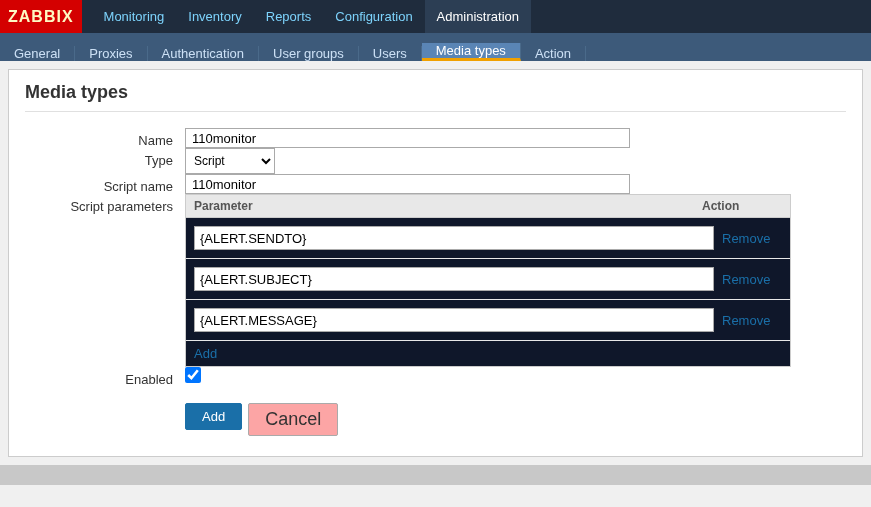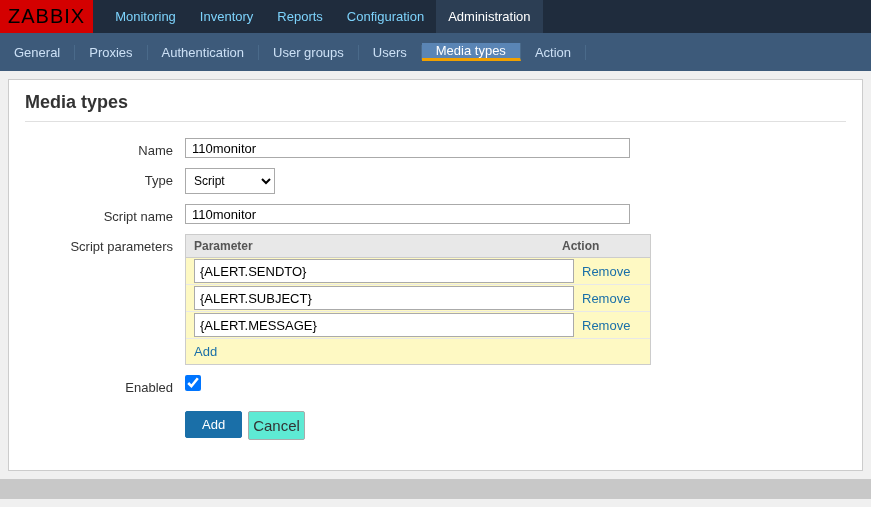--- a/index.html
+++ b/index.html
@@ -14,23 +14,23 @@
     }
     .logo {
       background: #d40000;
       padding: 4px 8px;
       margin-right: 10px;
       display: flex;
       align-items: center;
       height: 33px;
     }
     .logo-text {
-      color: #000000;
-      font-weight: normal;
-      font-size: 20px;
+      color: #fef9c3;
+      font-weight: bold;
+      font-size: 16px;
       letter-spacing: 1px;
     }
     .top-nav-item {
       color: #7dd3fc;
       padding: 0 12px;
       height: 33px;
       display: flex;
       align-items: center;
       cursor: pointer;
       font-size: 13px;
@@ -38,22 +38,22 @@
     }
     .top-nav-item.active {
       color: white;
       background: #2c3e54;
     }
 
     
     .sub-nav {
       background: #3d5a7a;
       display: flex;
-      align-items: center;
-      height: 38px;
+      align-items: flex-end;
+      height: 28px;
     }
     .sub-nav-item {
       color: #cce0f5;
       padding: 0 14px;
       display: flex;
       align-items: center;
       cursor: pointer;
       font-size: 13px;
       text-decoration: none;
       border-right: 1px solid #4a6a8a;
@@ -75,21 +75,20 @@
       font-size: 18px;
       font-weight: bold;
       color: #333;
       margin-bottom: 16px;
       padding-bottom: 8px;
       border-bottom: 1px solid #e0e0e0;
     }
     .form-row {
       display: flex;
       align-items: flex-start;
-      margin-bottom: 10px;
     }
     .form-label {
       width: 160px;
       text-align: right;
       padding-right: 12px;
       padding-top: 5px;
       color: #333;
       font-size: 13px;
       flex-shrink: 0;
     }
@@ -110,22 +109,22 @@
       border: 1px solid #aaa;
       font-size: 12px;
       padding: 2px 4px;
       background: white;
       cursor: pointer;
     }
 
     
     .params-container {
       border: 1px solid #ccc;
-      width: 466px;
-      background: #fef9c3;
+      width: 606px;
+      background: #0f172a;
     }
     .params-header {
       display: flex;
       background: #e8e8e8;
       border-bottom: 1px solid #ccc;
       padding: 4px 8px;
     }
     .params-header-param {
       flex: 1;
       font-weight: bold;
@@ -134,21 +133,21 @@
     }
     .params-header-action {
       width: 80px;
       font-weight: bold;
       color: #555;
       font-size: 12px;
     }
     .param-row {
       display: flex;
       align-items: center;
-      padding: 1px 8px;
+      padding: 8px 8px;
       border-bottom: 1px solid #e8e8e8;
     }
     .param-input {
       flex: 1;
       border: 1px solid #aaa;
       padding: 3px 5px;
       font-size: 13px;
       height: 24px;
       margin-right: 8px;
     }
@@ -181,25 +180,25 @@
       background: #1a6fa8;
       color: white;
       border: 1px solid #1a6fa8;
       padding: 5px 16px;
       font-size: 13px;
       cursor: pointer;
       margin-right: 6px;
       border-radius: 2px;
     }
     .btn-cancel {
-      background: #5eead4;
+      background: #fca5a5;
       color: #333;
       border: 1px solid #aaa;
-      padding: 5px 4px;
-      font-size: 15px;
+      padding: 5px 16px;
+      font-size: 18px;
       cursor: pointer;
       border-radius: 2px;
     }
 
     .footer {
       background: #c8c8c8;
       height: 20px;
       margin-top: 8px;
     }
   </style>

